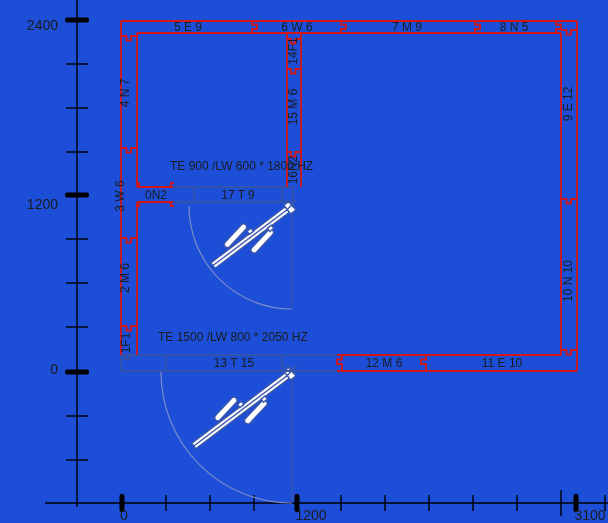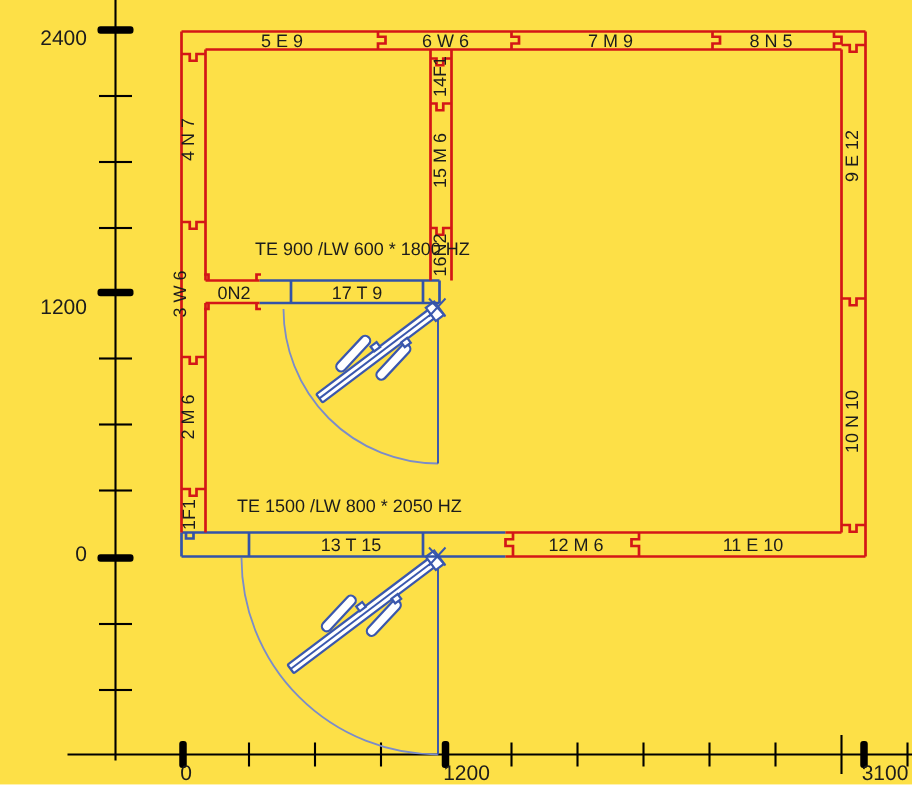--- a/index.html
+++ b/index.html
@@ -1,20 +1,20 @@
 <!DOCTYPE html>
 <html style="--wall-red: #d31717; --wall-blue: #3353a8; --door-blue: #3a57ad; --arc-blue: #7b8cc9; --text: #1c1c1c; --axis: #000000;"><head>
 <meta charset="utf-8">
 <style>
   :root{
     --wall-red:#d31717; --wall-blue:#3353a8; --door-blue:#3a57ad;
     --arc-blue:#7b8cc9; --text:#1c1c1c; --axis:#000000;
   }
   html,body{margin:0;padding:0;background:#ffffff;}
-  .stage{position:relative;width:608px;height:523px;background:#fde047;overflow:hidden;
+  .stage{position:relative;width:608px;height:523px;background:#1d4ed8;overflow:hidden;
          font-family:"Liberation Sans",sans-serif;}
   svg{display:block}
   svg text{fill:var(--text);font-family:"Liberation Sans",sans-serif;}
   .lbl{font-size:12px;}
   .axlbl{font-size:14px;}
   .red{stroke:var(--wall-red);fill:none;stroke-width:1.8;}
   .blue{stroke:var(--wall-blue);fill:none;stroke-width:1.8;}
   .door{stroke:var(--door-blue);fill:#ffffff;stroke-width:1.5;}
   .doorline{stroke:var(--door-blue);fill:none;stroke-width:1.3;}
   .arc{stroke:var(--arc-blue);fill:none;stroke-width:1.2;}

